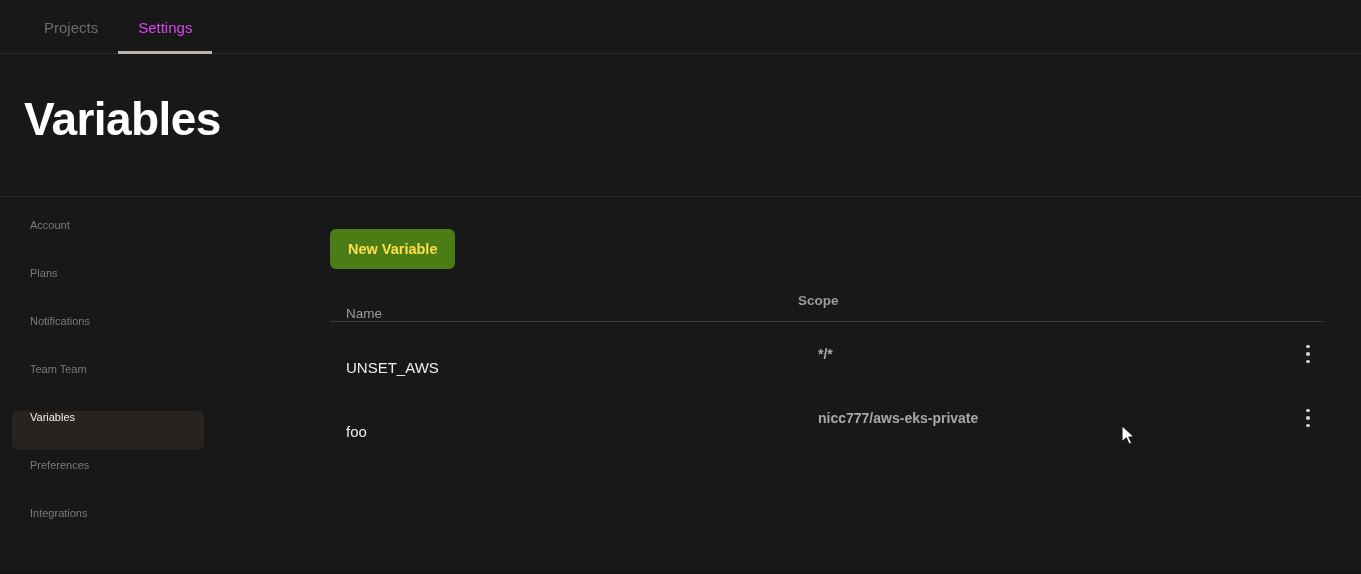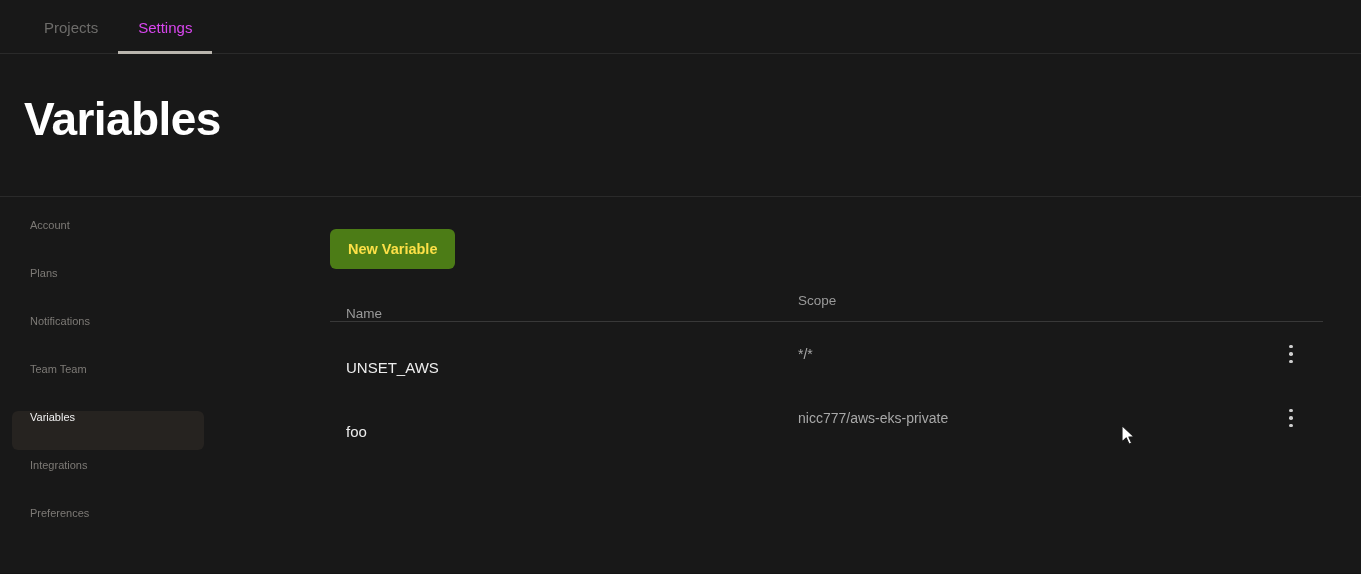--- a/index.html
+++ b/index.html
@@ -159,30 +159,30 @@
     align-items: center;
   }
 
   .tbl-head {
     height: 21px;
     border-bottom: 1px solid #383838;
     padding-bottom: 21px;
   }
 
   .col-name  { width: 468px; flex: 0 0 468px; padding-left: 16px; margin-top: 26px; }
-  .col-scope { width: 460px; flex: 0 0 460px; }
+  .col-scope { width: 460px; flex: 0 0 460px; font-weight: bold; }
   .col-menu  { flex: 1 1 auto; display: flex; justify-content: flex-end; padding-right: 22px; }
 
   .tbl-head .col-name,
   .tbl-head .col-scope {
     font-size: 13.5px;
     color: #9a9a9a;
   }
 
-  .tbl-body-row { height: 64px; }
+  .tbl-body-row { height: 64px; gap: 20px; }
 
   .cell-name {
     font-size: 15px;
     color: #ededed;
     white-space: nowrap;
   }
   .cell-scope {
     font-size: 14px;
     color: #a8a8a8;
     white-space: nowrap;
@@ -255,24 +255,24 @@
     <div class="side-item">
       <span>Notifications</span>
     </div>
     <div class="side-item">
       <span>Team Team</span>
     </div>
     <div class="side-item active">
       <span>Variables</span>
     </div>
     <div class="side-item">
+      <span>Preferences</span>
+    </div>
+    <div class="side-item">
       <span>Integrations</span>
-    </div>
-    <div class="side-item">
-      <span>Preferences</span>
     </div>
   </div>
 
   <div id="content">
 
     <div id="content-head">
       <button id="new-variable-button">New Variable</button>
     </div>
 
     <div id="var-table">

